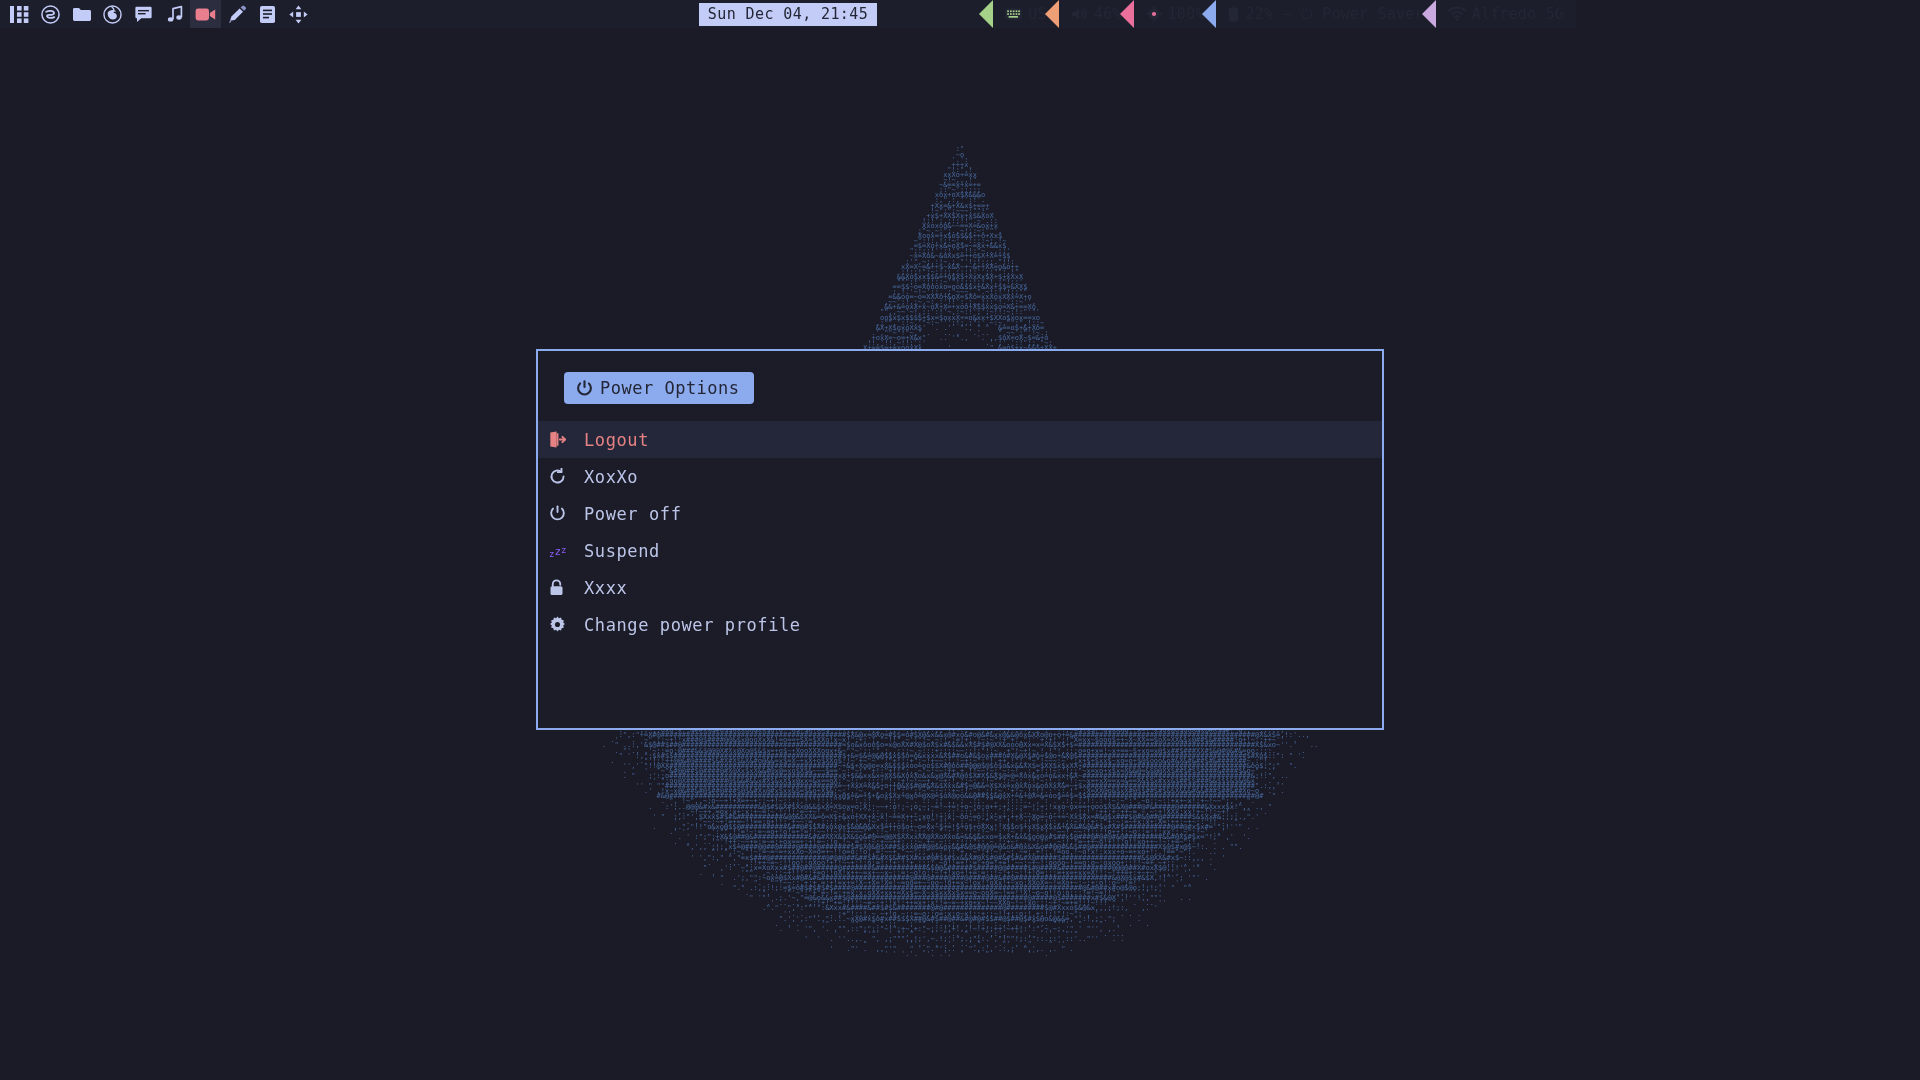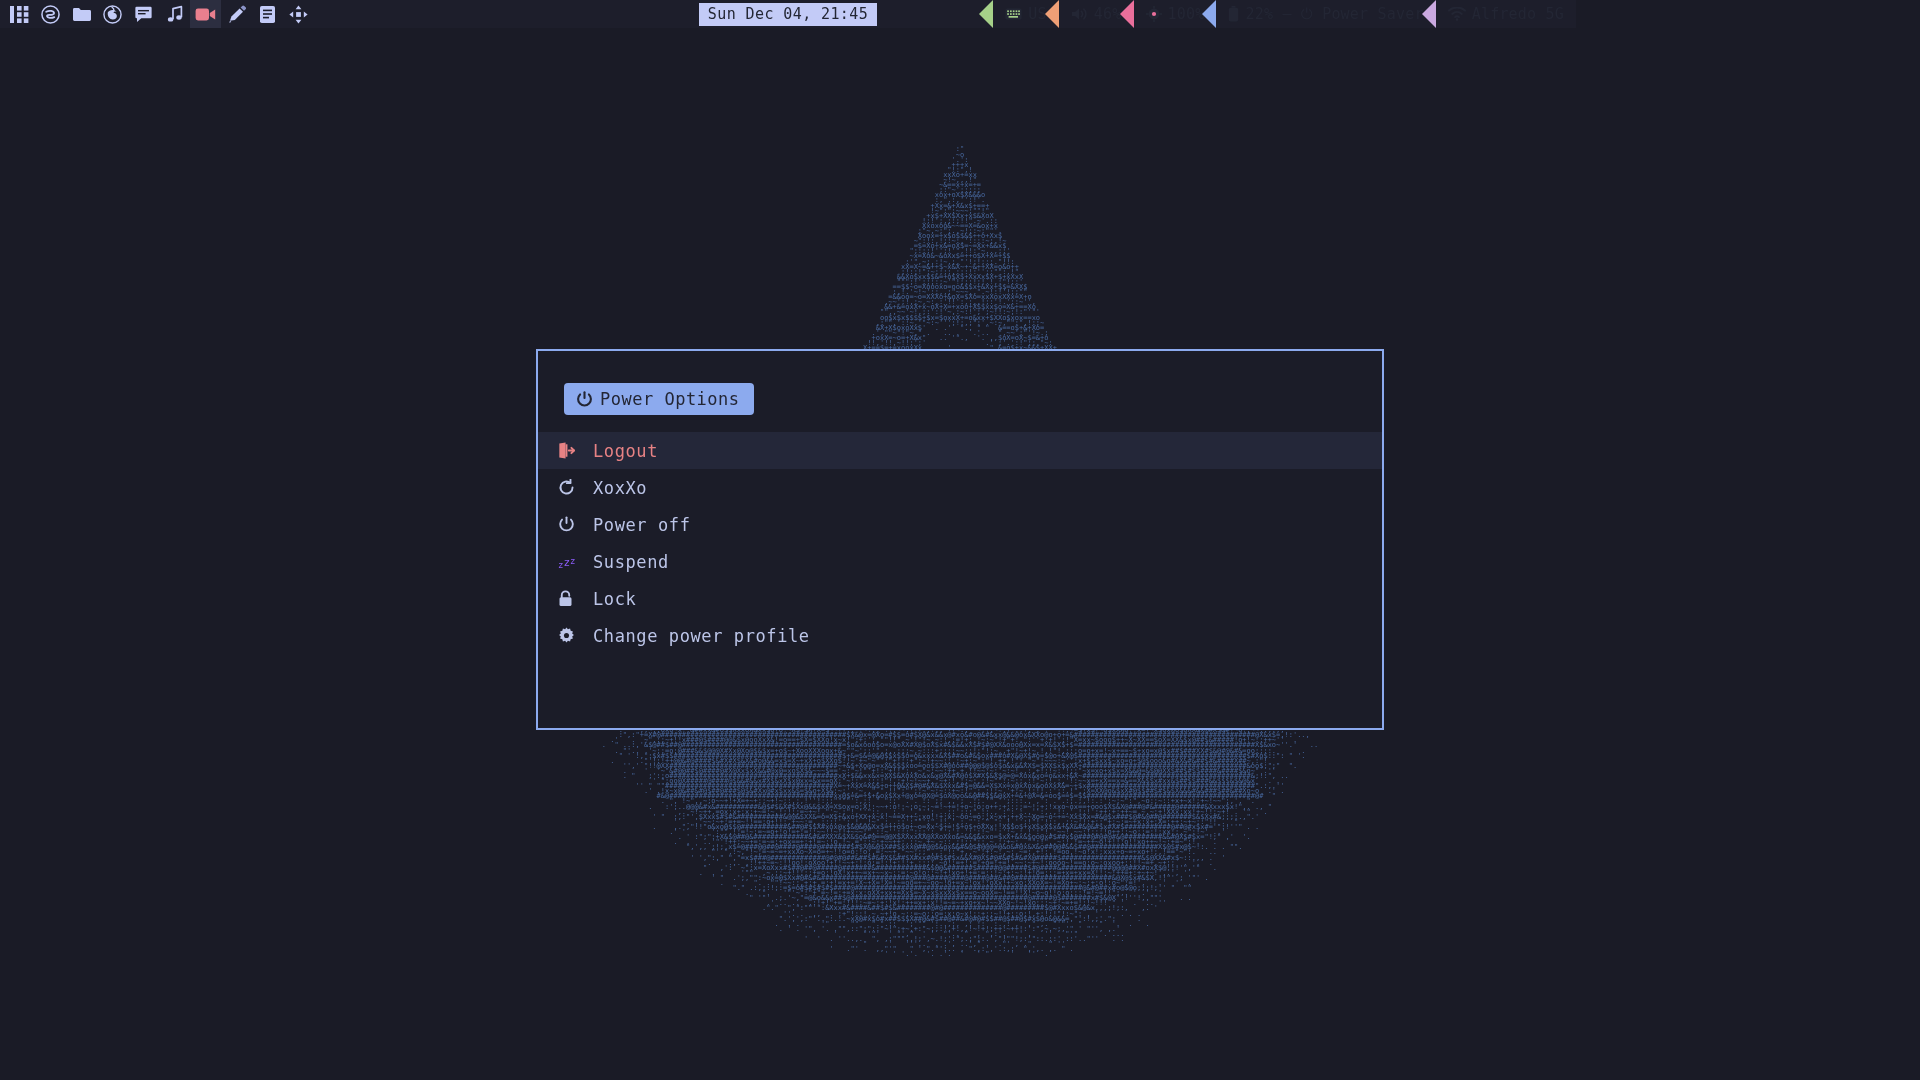--- a/index.html
+++ b/index.html
@@ -87,40 +87,40 @@
   
   #dialog {
     position:absolute;
     left:536px; top:349px;
     width:848px; height:381px;
     background:#1b1c28;
     border:2px solid #8caaee;
     z-index:20;
   }
   #dialog-header {
-    padding:32px 0 0 26px;
+    padding:21px 0 0 26px;
   }
   #headerBtn {
     display:inline-flex; align-items:center;
     background:#8caaee;
     color:#232634;
     border-radius:4px;
     height:32px;
     padding:0 14px 0 12px;
     font-size:17px;
     font-family:"DejaVu Sans Mono", monospace;
     letter-spacing:0.5px;
   }
   #headerBtn .hicon { display:inline-flex; align-items:center; margin-right:7px; }
 
   #menu { margin-top:17px; }
   .mitem {
     display:flex; align-items:center;
     height:37px;
-    padding-left:20px;
+    padding-left:11px;
     font-size:17px;
     font-family:"DejaVu Sans Mono", monospace;
     color:#bcc5e8;
     letter-spacing:0.6px;
   }
   .mitem.selected {
     background:#242739;
     color:#e78284;
   }
   .mitem .micon {
@@ -547,21 +547,21 @@
         </span>
         <span class="mlabel">Suspend</span>
       </div>
       <div class="mitem">
         <span class="micon">
           <svg width="15" height="17" viewBox="0 0 16 18">
         <path d="M4 8 V5.4 a4 4 0 0 1 8 0 V6" fill="none" stroke="#bcc5e8" stroke-width="2" stroke-linecap="round"></path>
         <rect x="1.6" y="7.6" width="12.8" height="9.4" rx="1.7" fill="#bcc5e8"></rect>
       </svg>
         </span>
-        <span class="mlabel">Lock</span>
+        <span class="mlabel">Xxxx</span>
       </div>
       <div class="mitem">
         <span class="micon">
           <svg width="17" height="17" viewBox="0 0 18 18">
         <path d="M9 0.6 l1.5 1.9 2.3-0.8 0.6 2.4 2.4 0.6 -0.8 2.3 1.9 1.5 -1.9 1.5 0.8 2.3 -2.4 0.6 -0.6 2.4 -2.3-0.8 -1.5 1.9 -1.5-1.9 -2.3 0.8 -0.6-2.4 -2.4-0.6 0.8-2.3 -1.9-1.5 1.9-1.5 -0.8-2.3 2.4-0.6 0.6-2.4 2.3 0.8 Z" fill="#bcc5e8"></path>
         <circle cx="9" cy="9" r="2.7" fill="#1b1c28"></circle>
       </svg>
         </span>
         <span class="mlabel">Change power profile</span>
       </div>

